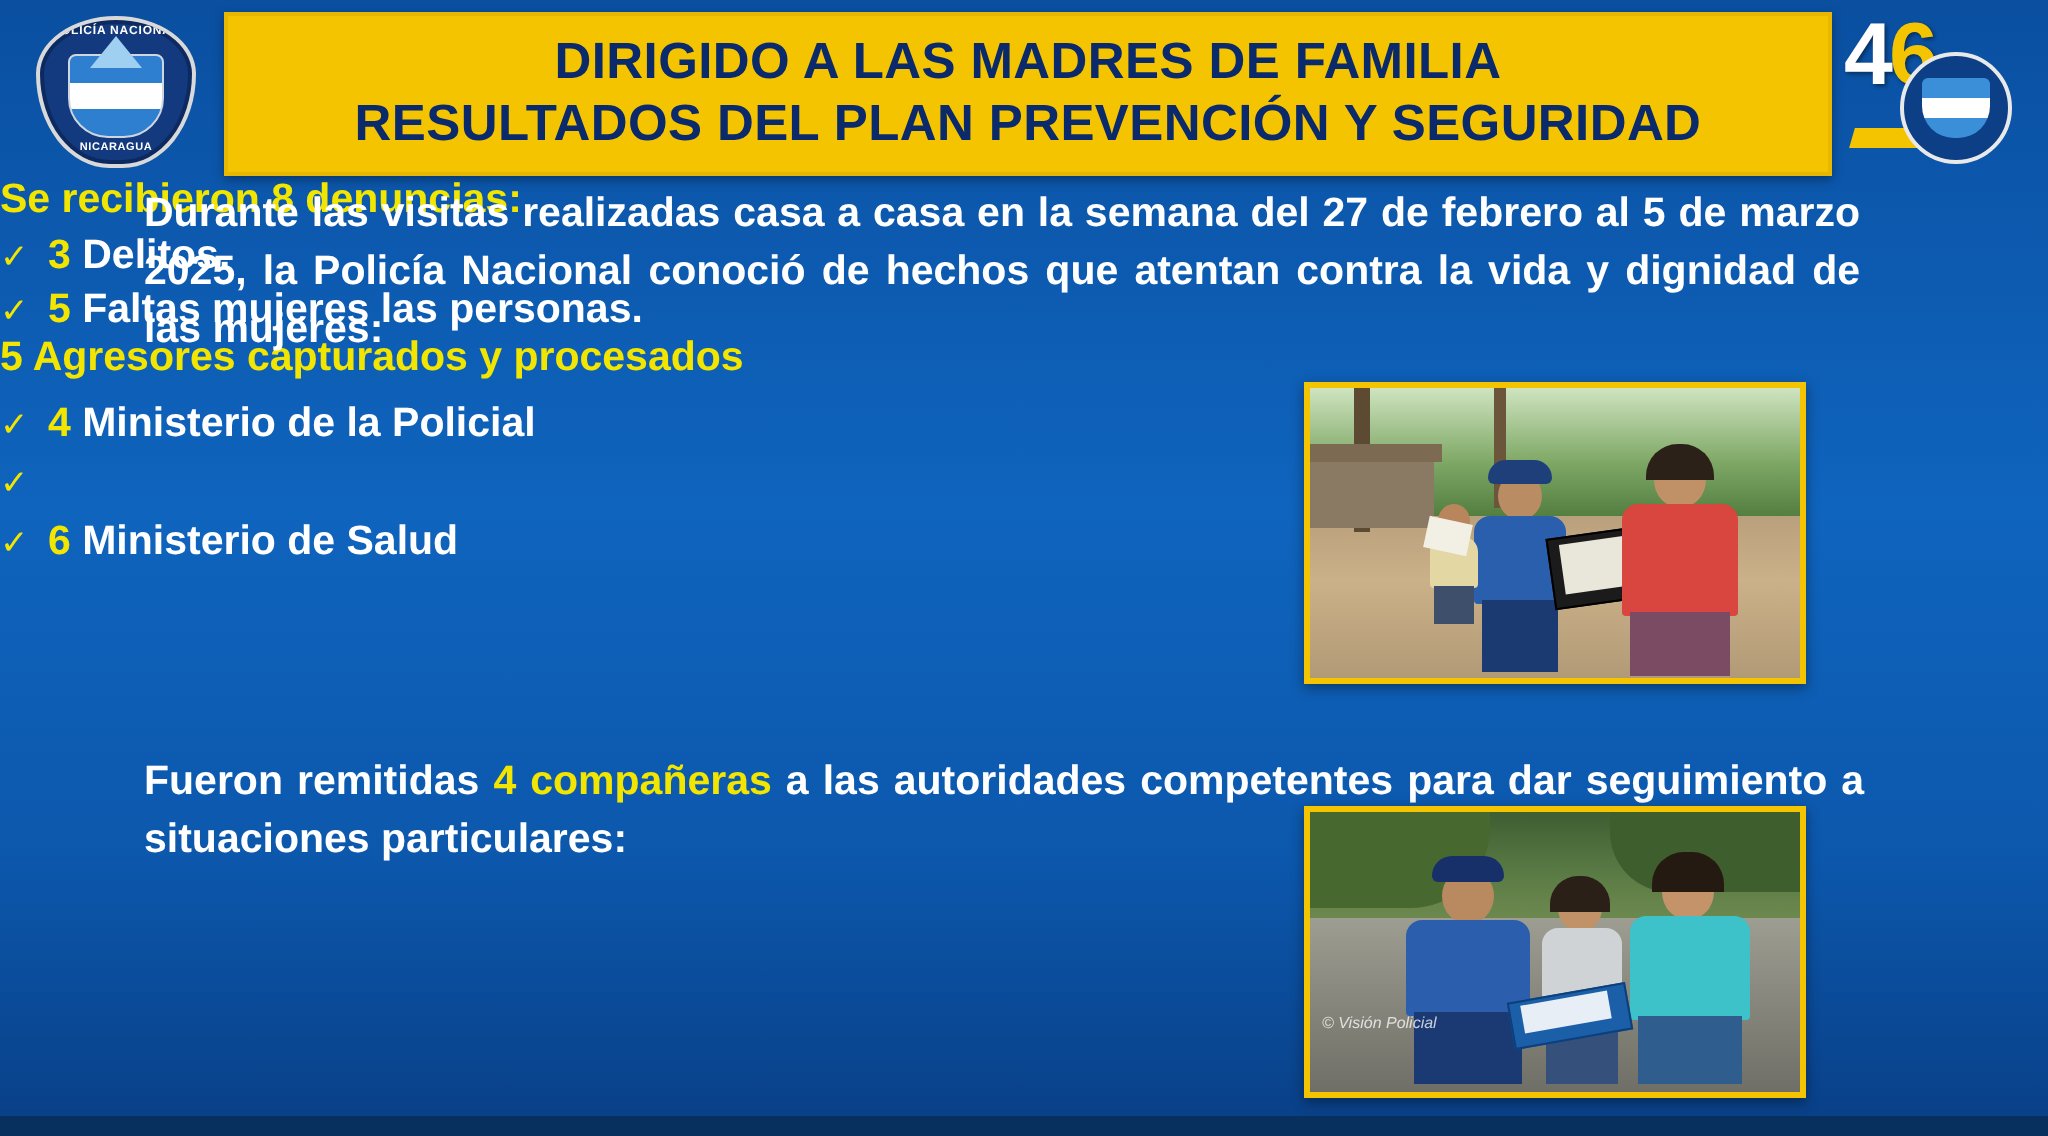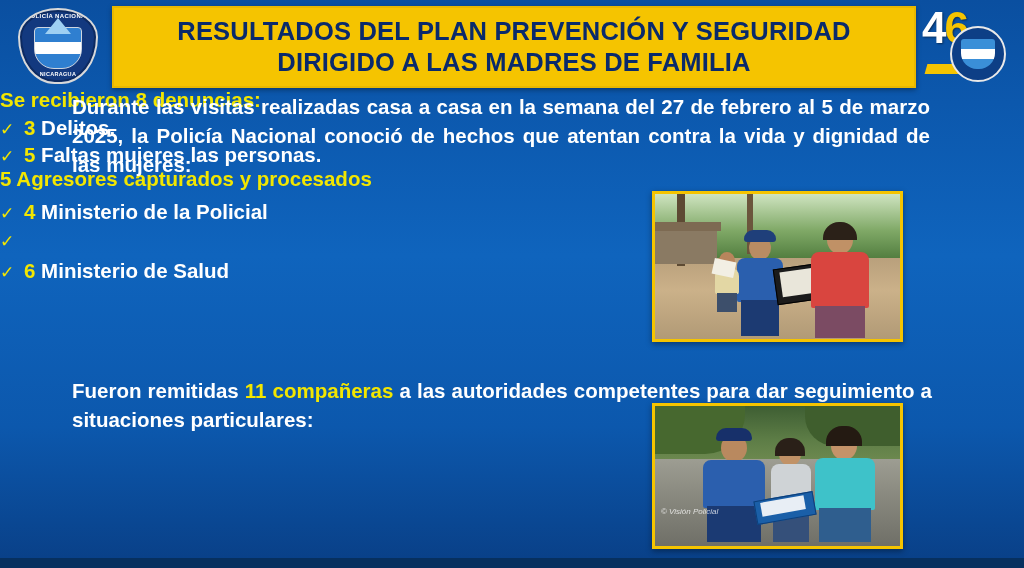--- a/index.html
+++ b/index.html
@@ -293,22 +293,22 @@
     <div class="crest">
       <div class="shield">
         <div class="top-text">POLICÍA NACIONAL</div>
         <div class="inner"></div>
         <div class="triangle"></div>
         <div class="bot-text">NICARAGUA</div>
       </div>
     </div>
 
     <div class="title-banner">
+      <div class="title-line">DIRIGIDO A LAS MADRES DE FAMILIA</div>
       <div class="title-line">RESULTADOS DEL PLAN PREVENCIÓN Y SEGURIDAD</div>
-      <div class="title-line">DIRIGIDO A LAS MADRES DE FAMILIA</div>
     </div>
 
     <div class="anniv">
       <div class="ribbon"></div>
       <div class="num"><span>4</span><span class="six">6</span></div>
       <div class="badge">
         <div class="b-inner"></div>
       </div>
     </div>
   </div>
@@ -326,21 +326,21 @@
         </div>
         <div class="bullet-row">
           <span class="check">✓</span>
           <span class="bullet-text"><span class="yellow">5</span> <span>Faltas mujeres las personas.</span></span>
         </div>
       </div>
     </div>
 
     <div class="sec-agresores">5 Agresores capturados y procesados</div>
 
-    <div class="para sec-remitidas"><span>Fueron remitidas </span><span class="yellow">11 compañeras</span><span> a las autoridades competentes para dar seguimiento a situaciones particulares:</span></div>
+    <div class="para sec-remitidas"><span>Fueron remitidas </span><span class="yellow">4 compañeras</span><span> a las autoridades competentes para dar seguimiento a situaciones particulares:</span></div>
 
     <div class="sec-ministerios">
       <div class="bullet-row">
         <span class="check">✓</span>
         <span class="bullet-text"><span class="yellow">4</span> <span>Ministerio de la Policial</span></span>
       </div>
       <div class="bullet-row">
         <span class="check">✓</span>
       </div>
       <div class="bullet-row">

